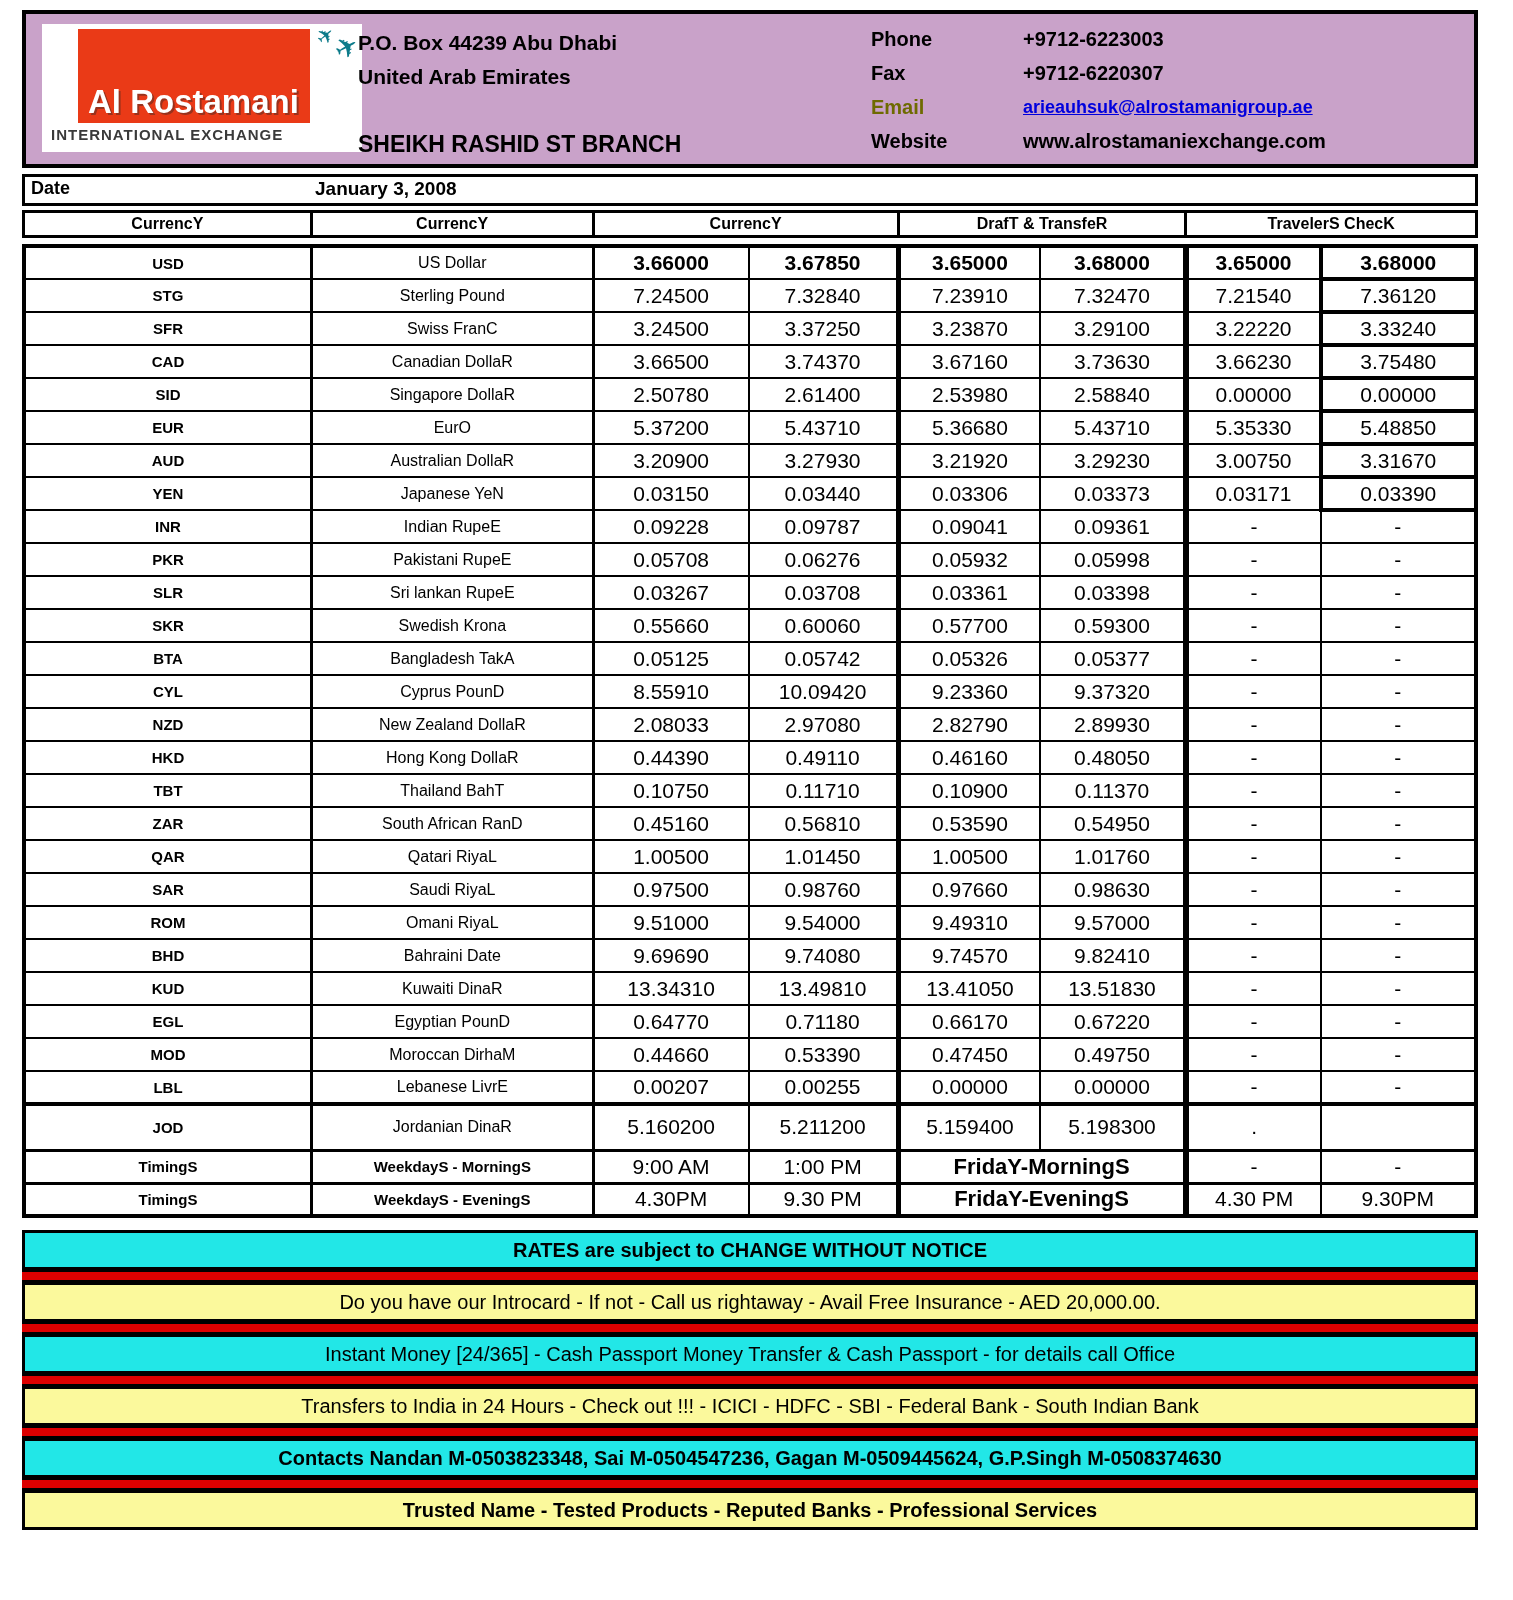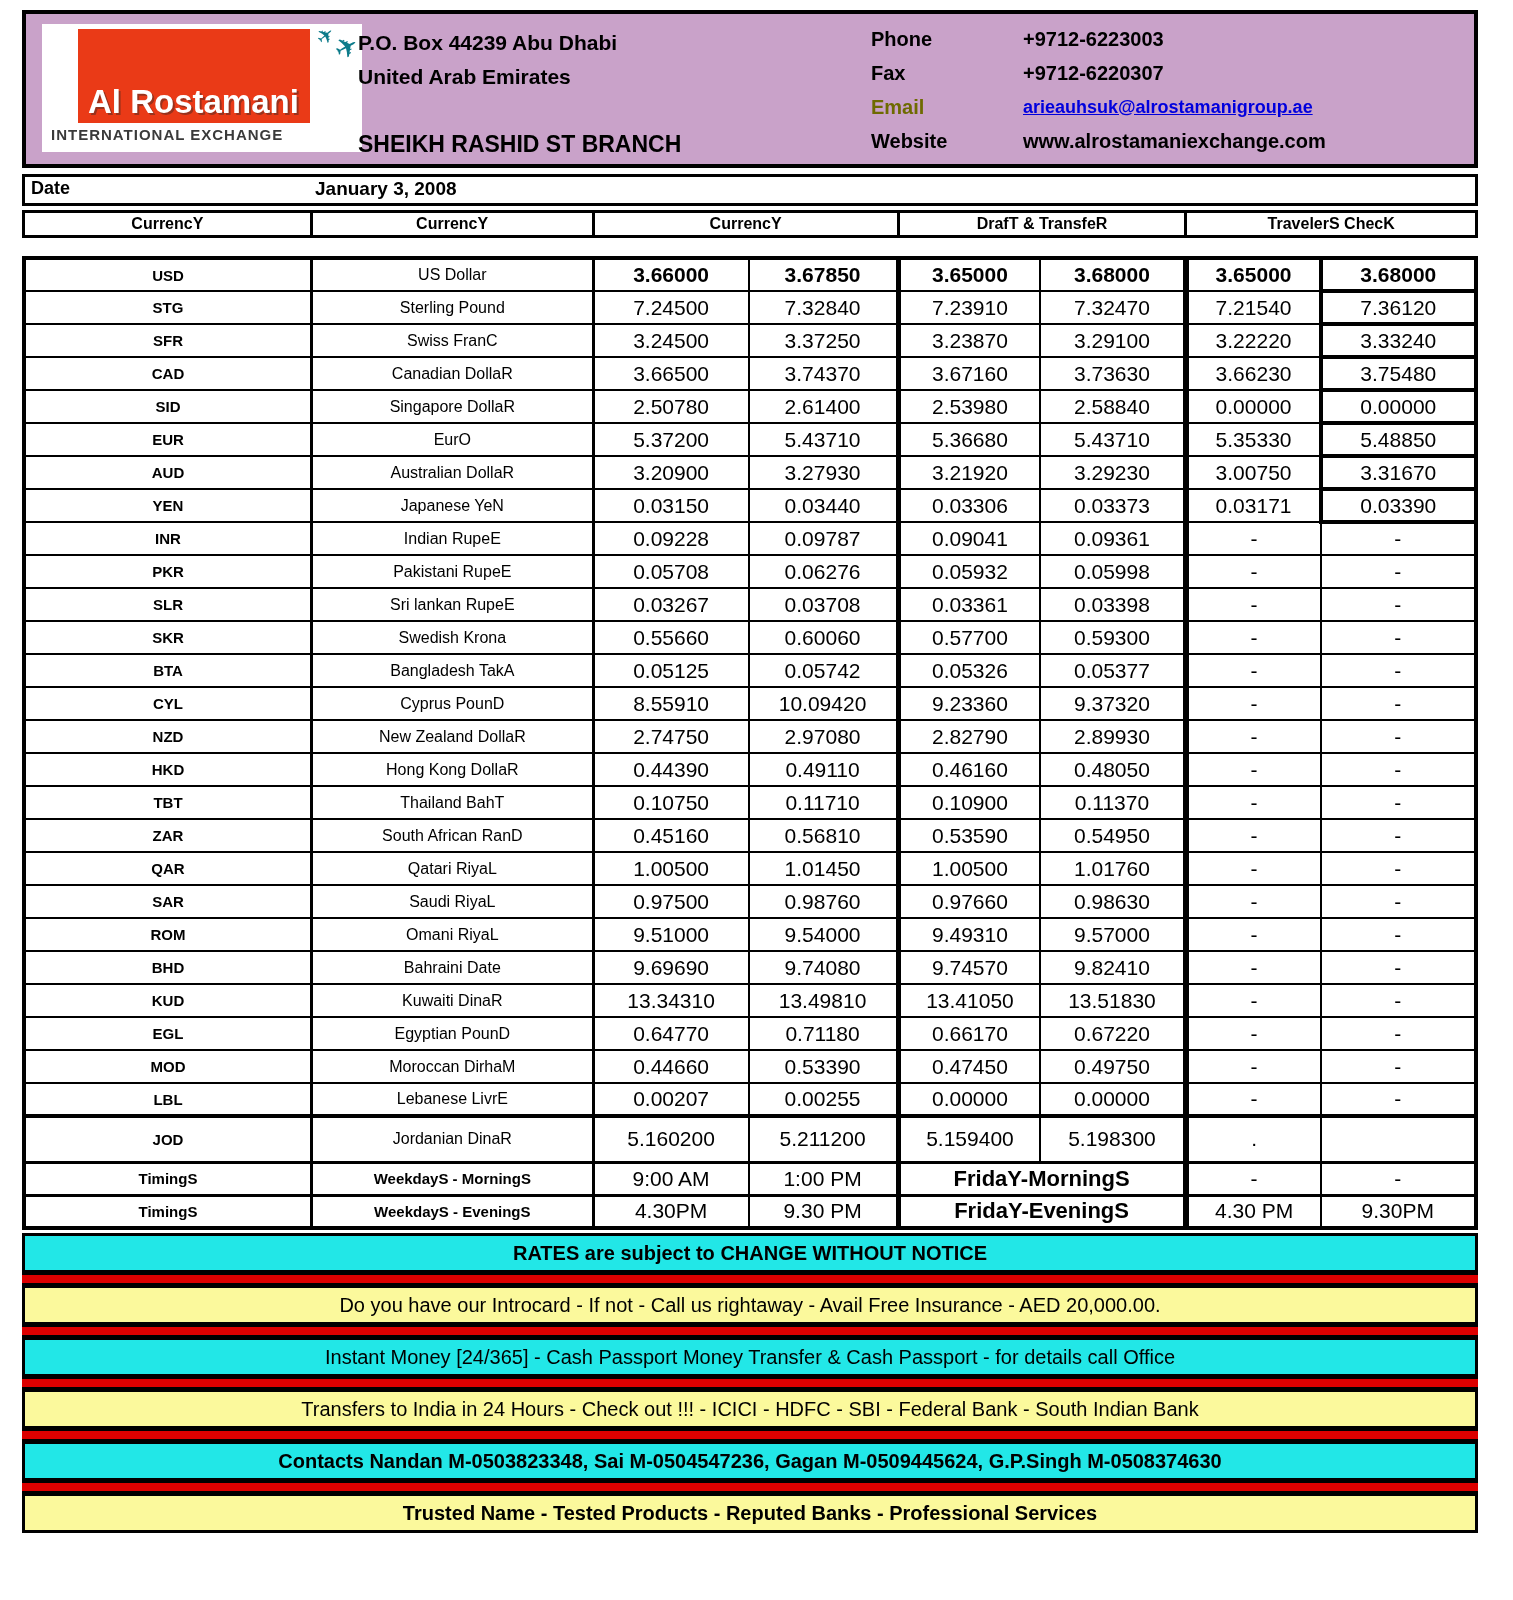--- a/index.html
+++ b/index.html
@@ -26,40 +26,40 @@
 
   
   .date-row{position:relative;margin-top:6px;height:26px;border:3px solid #000;background:#fff;}
   .date-label{position:absolute;left:6px;top:1px;font-weight:bold;font-size:18px;}
   .date-value{position:absolute;left:290px;top:1px;font-weight:bold;font-size:19px;}
 
   
   table{width:100%;border-collapse:collapse;table-layout:fixed;}
   .hdr-table{margin-top:4px;}
   .hdr-table td{border:3px solid #000;height:22px;text-align:center;font-weight:bold;font-size:16px;padding:0;overflow:hidden;}
-  .rates{margin-top:18px;border:4px solid #000;}
+  .rates{margin-top:6px;border:4px solid #000;}
   .rates tr{height:33px;}
   .rates td{border:2px solid #000;text-align:center;padding:0;overflow:hidden;}
   .c-code{font-weight:bold;font-size:15px;}
   .c-det{font-size:16px;border-left-width:3px !important;}
   .val{font-size:21px;}
   .c-buy1{border-left-width:3px !important;}
   .c-buy2{border-left-width:5px !important;}
   .c-buy3{border-left-width:6px !important;}
   .hv{border-width:4px !important;}
   .bold-row .val{font-weight:bold;}
   tr.tall{height:46px;}
   tr.tall td{border-top-width:4px;border-bottom-width:3px;}
   tr.tr-timing td{border-top-width:3px;}
   .t-small{font-weight:bold;font-size:15px;}
   .time{font-size:21px;}
   .friday{font-weight:bold;font-size:22px;}
 
   
-  .banners{margin-top:3px;}
+  .banners{margin-top:12px;}
   .banner{height:34px;border:3px solid #000;display:flex;align-items:center;justify-content:center;font-size:20px;}
   .banner.bold{font-weight:bold;}
   .divider{height:8px;background:#dd0000;border-top:2px solid #000;border-bottom:2px solid #000;}
 </style>
 </head>
 <body>
 
 <div class="page">
 
   <div class="header-block">
@@ -271,21 +271,21 @@
           <td class="val c-buy1">8.55910</td>
           <td class="val c-sell1">10.09420</td>
           <td class="val c-buy2">9.23360</td>
           <td class="val c-sell2">9.37320</td>
           <td class="val c-buy3">-</td>
           <td class="val c-sell3">-</td>
         </tr>
         <tr>
           <td class="c-code">NZD</td>
           <td class="c-det">New Zealand DollaR</td>
-          <td class="val c-buy1">2.74750</td>
+          <td class="val c-buy1">2.08033</td>
           <td class="val c-sell1">2.97080</td>
           <td class="val c-buy2">2.82790</td>
           <td class="val c-sell2">2.89930</td>
           <td class="val c-buy3">-</td>
           <td class="val c-sell3">-</td>
         </tr>
         <tr>
           <td class="c-code">HKD</td>
           <td class="c-det">Hong Kong DollaR</td>
           <td class="val c-buy1">0.44390</td>

